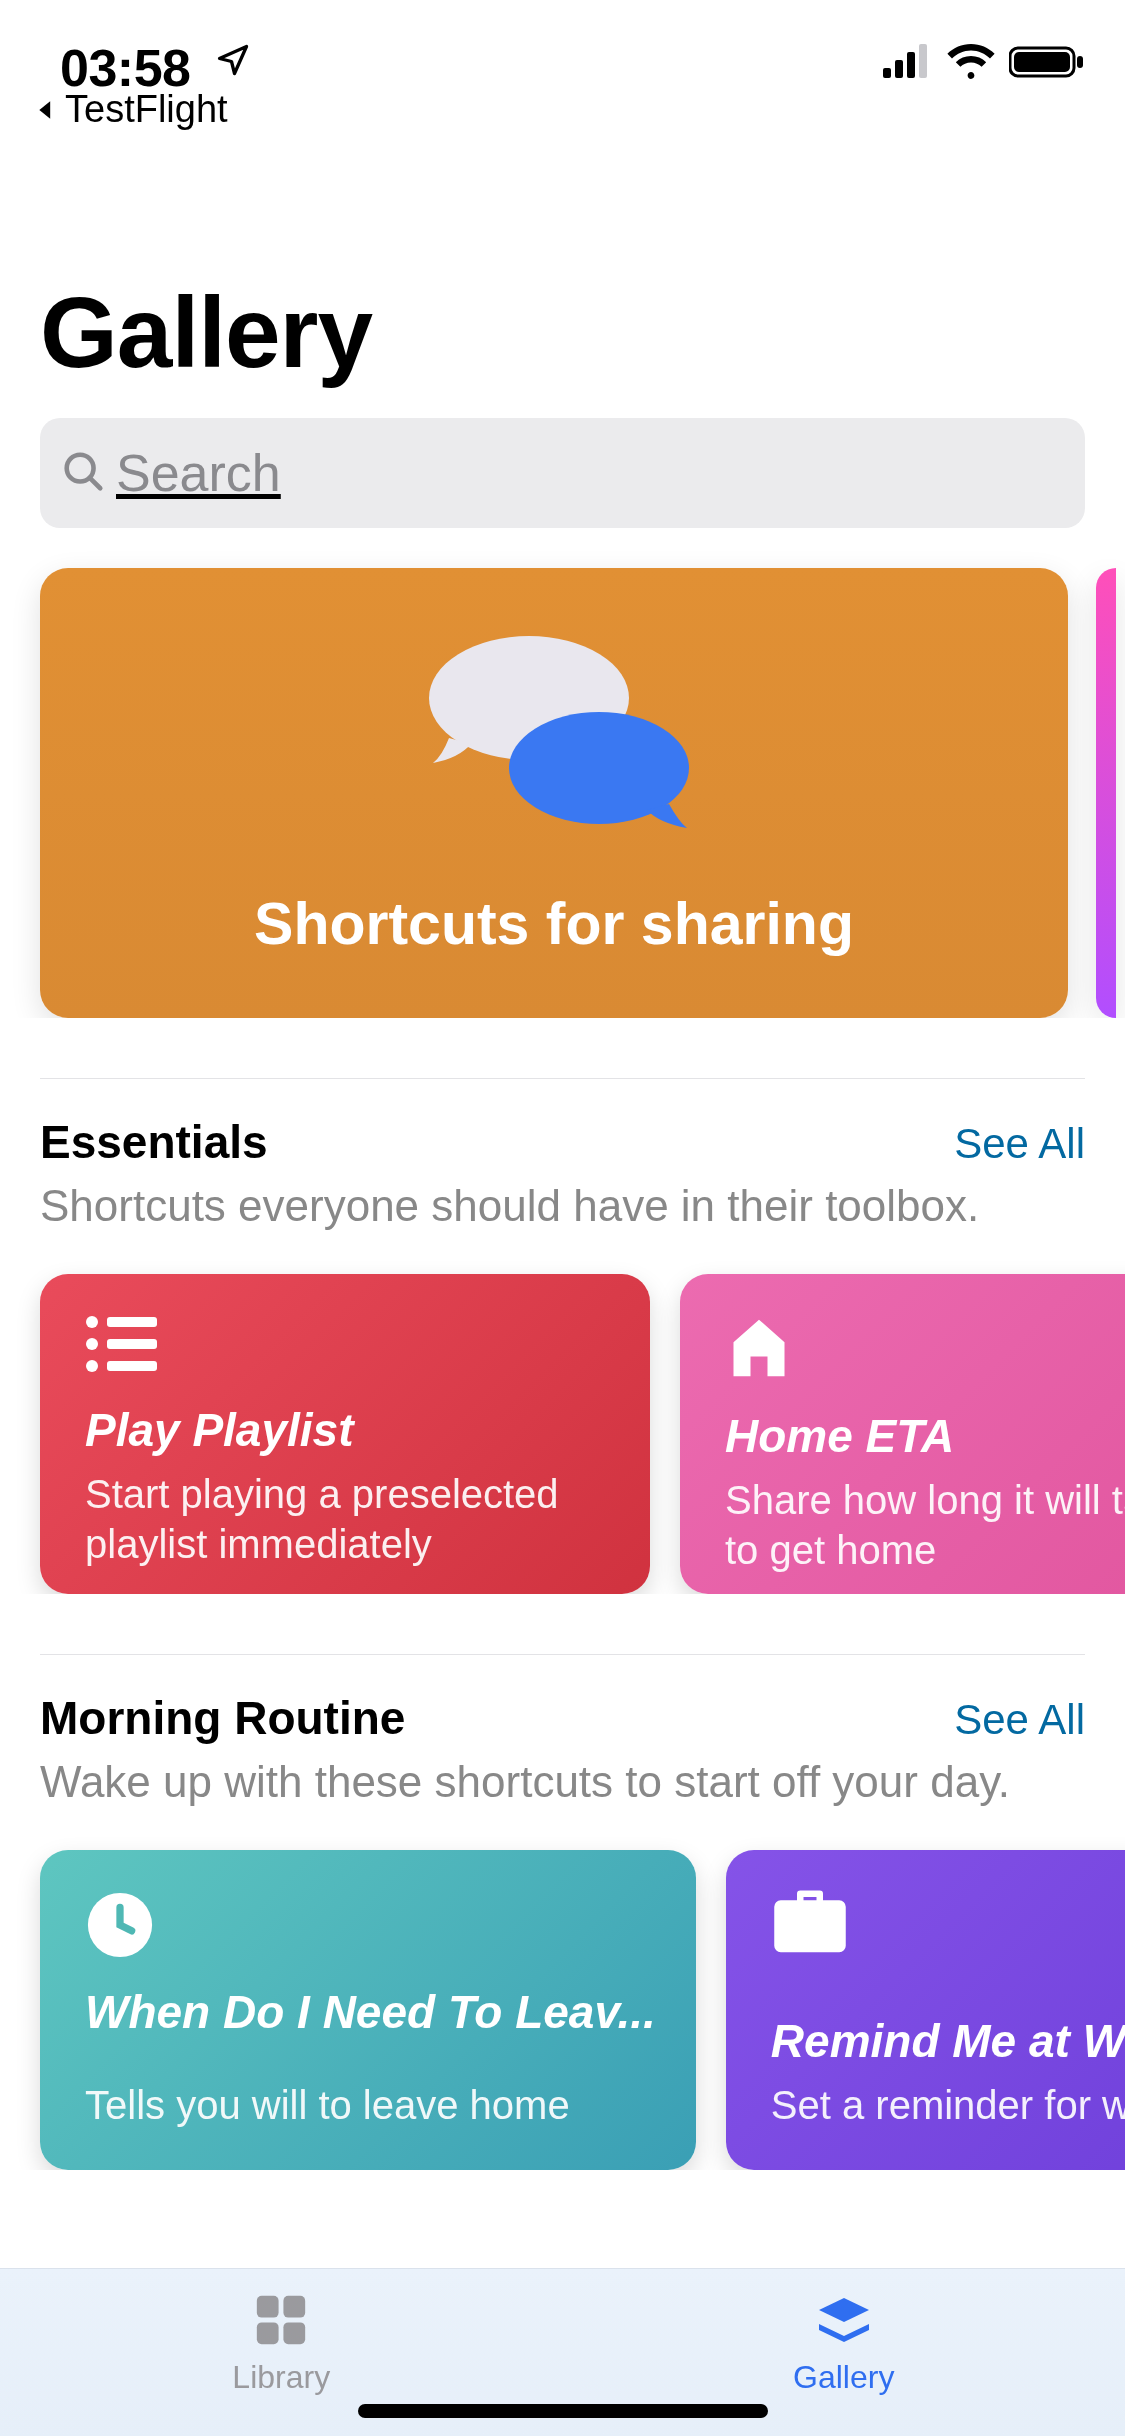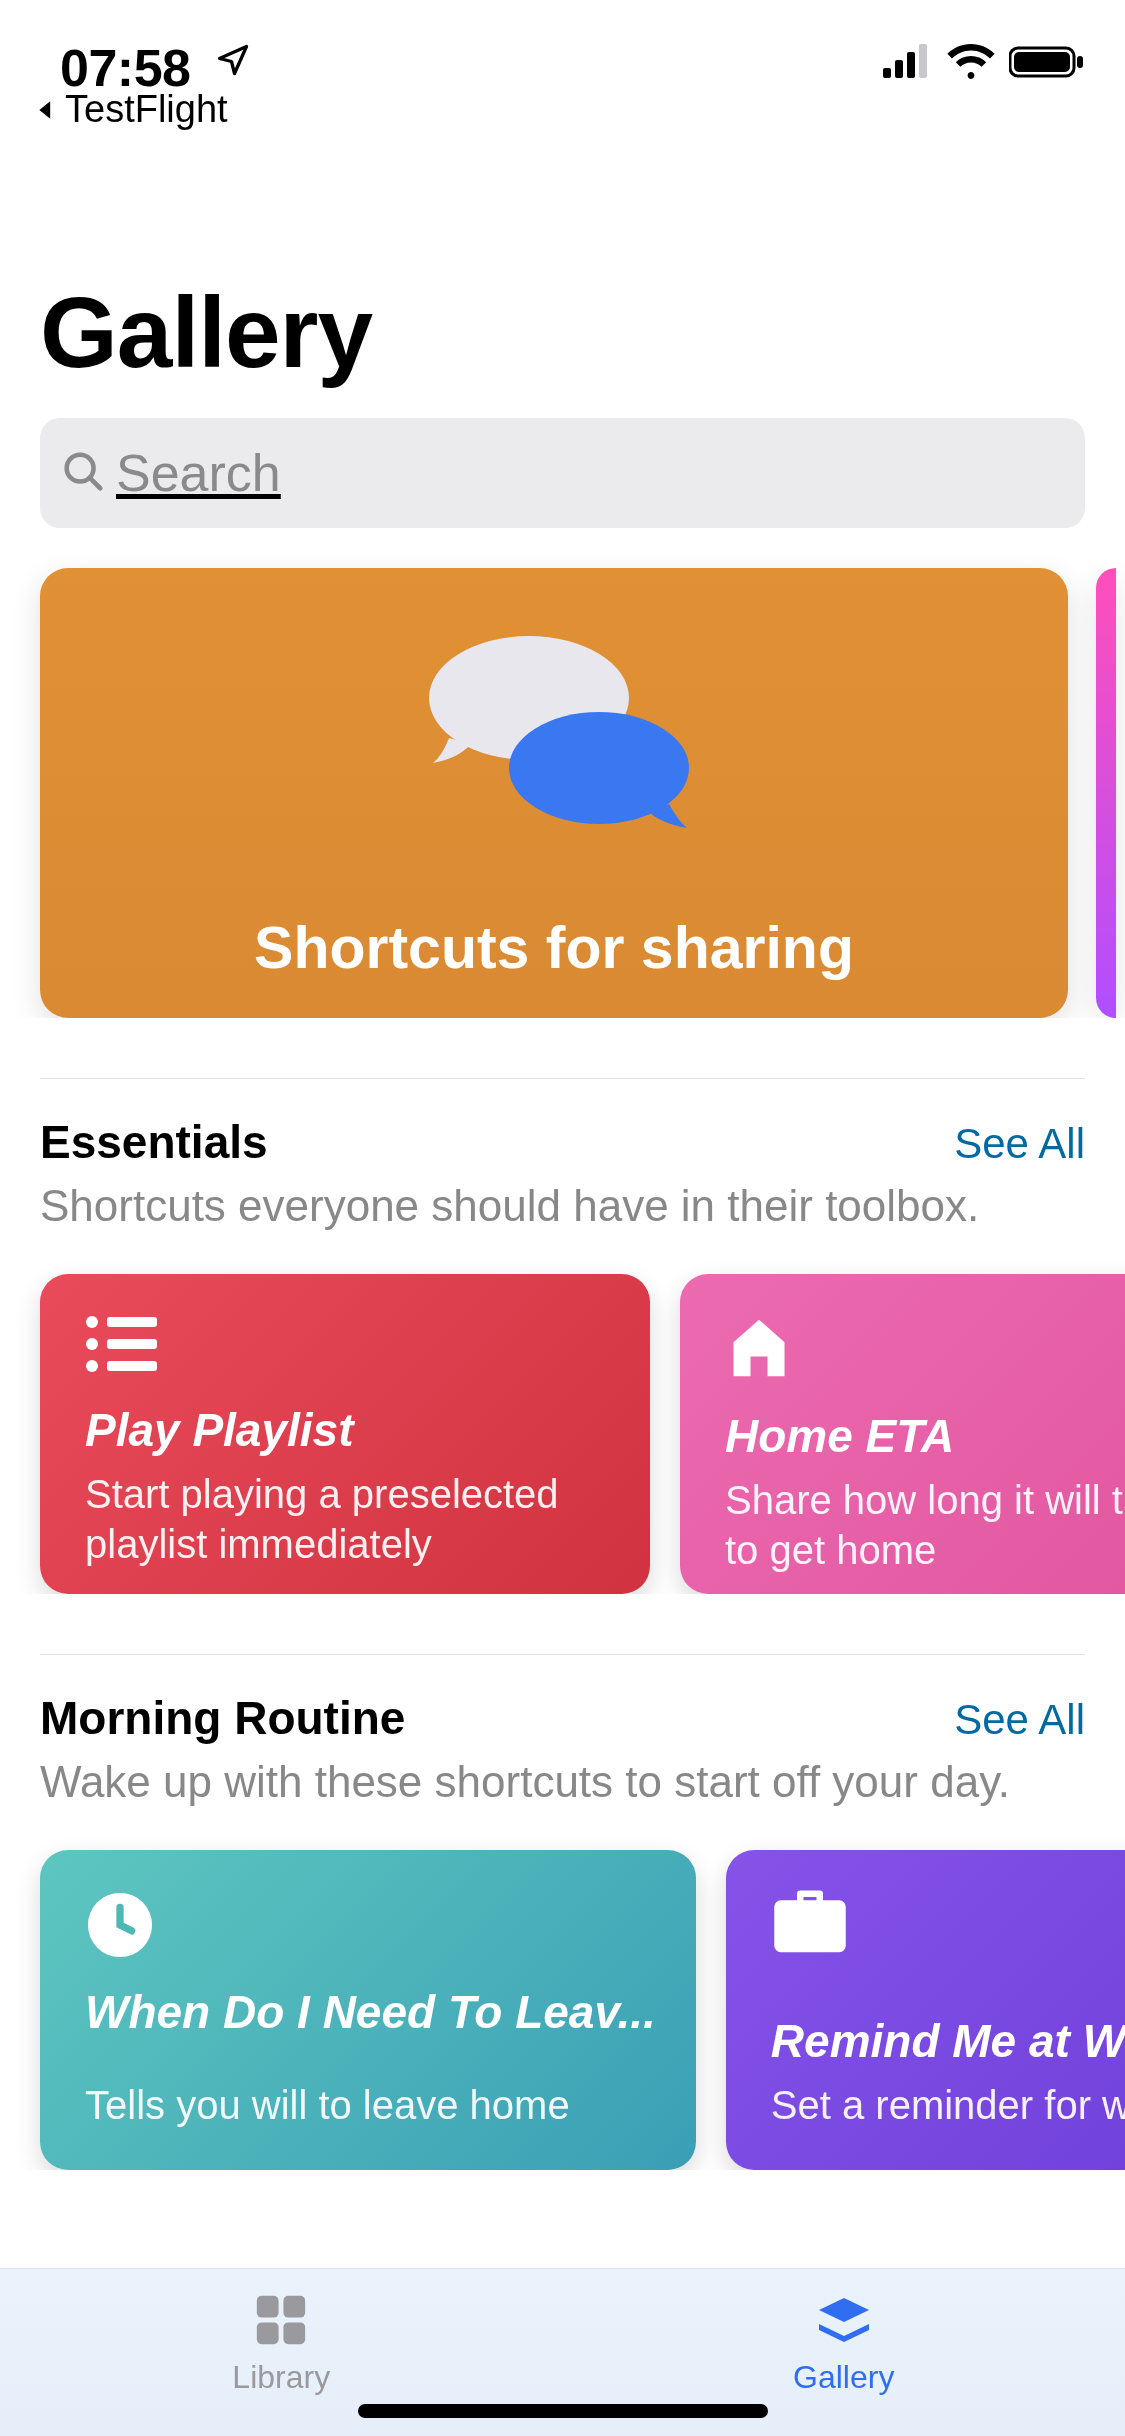--- a/index.html
+++ b/index.html
@@ -7,21 +7,21 @@
   .status-bar { position:relative; height:140px; }
   .status-time { position:absolute; top:38px; left:60px; font-size:52px; font-weight:600; letter-spacing:-0.5px; }
   .status-loc { position:absolute; top:42px; left:215px; }
   .status-back { position:absolute; top:88px; left:35px; font-size:38px; font-weight:400; display:flex; align-items:center; gap:4px; }
   .status-right { position:absolute; top:44px; right:38px; display:flex; align-items:center; gap:14px; }
   .page-title { font-size:100px; font-weight:700; letter-spacing:-1px; padding:135px 40px 0 40px; }
   .search-wrap { margin:28px 40px 0 40px; background:#ebebed; border-radius:20px; height:110px; display:flex; align-items:center; padding:0 20px; gap:10px;text-decoration:underline; }
   .search-input { flex:1; border:none; background:transparent; font-size:52px; color:#000; outline:none; }
   .search-input::placeholder { color:#8a8a8e; }
   .hero-row { display:flex; gap:28px; padding:40px 0 0 40px; overflow:hidden; }
-  .hero-card { flex:0 0 1028px; height:450px; border-radius:28px; background:linear-gradient(180deg,#e19034 0%,#d98a33 100%); position:relative; display:flex; flex-direction:column; align-items:center; justify-content:flex-end; padding-bottom:36px; box-shadow:0 10px 30px rgba(0,0,0,0.12); }
+  .hero-card { flex:0 0 1028px; height:450px; border-radius:28px; background:linear-gradient(180deg,#e19034 0%,#d98a33 100%); position:relative; display:flex; flex-direction:column; align-items:center; justify-content:flex-end; padding-bottom:60px; box-shadow:0 10px 30px rgba(0,0,0,0.12); }
   .hero-title { font-size:59px; font-weight:600; color:#fff; }
   .hero-bubbles { position:absolute; top:60px; left:50%; transform:translateX(-50%); }
   .hero-peek { flex:0 0 20px; height:450px; border-radius:28px 0 0 28px; background:linear-gradient(180deg,#ff4fb9,#b14eff); box-shadow:0 10px 30px rgba(0,0,0,0.12); }
   .divider { height:1px; background:#e3e3e6; margin:60px 40px 0 40px; }
   .section-head { display:flex; align-items:baseline; justify-content:space-between; padding:36px 40px 0 40px; }
   .section-title { font-size:46px; font-weight:700; }
   .see-all { font-size:42px; color:#0369a1; font-weight:400; }
   .section-sub { font-size:44px; color:#888; padding:8px 40px 0 40px; line-height:1.3; }
   .card-row { display:flex; gap:30px; padding:40px 0 0 40px; overflow:hidden; }
   .card { flex:0 0 610px; height:320px; border-radius:28px; padding:40px 40px 40px 45px; color:#fff; box-shadow:0 10px 25px rgba(0,0,0,0.15); display:flex; flex-direction:column; }
@@ -38,21 +38,21 @@
   .tab-inactive { color:#9a9a9e; }
   .tab-active { color:#2f6ef0; }
   .home-ind { position:absolute; bottom:18px; left:50%; transform:translateX(-50%); width:410px; height:14px; border-radius:10px; background:#000; }
   .card-desc, .card-title { white-space:normal; }
   .truncate { white-space:nowrap; overflow:hidden; text-overflow:ellipsis; }
 </style>
 </head>
 <body>
 
 <div class="status-bar">
-  <div class="status-time">07:58</div>
+  <div class="status-time">03:58</div>
   <div class="status-loc">
     <svg width="36" height="36" viewBox="0 0 24 24" fill="none" stroke="#000" stroke-width="2.2" stroke-linejoin="round" stroke-linecap="round">
         <path d="M3 11l18-8-8 18-2-8-8-2z"></path>
       </svg>
   </div>
   <div class="status-back">
     <svg width="26" height="26" viewBox="0 0 24 24" fill="#000">
         <path d="M14 4l-10 8 10 8z"></path>
       </svg>
     <span>TestFlight</span>

